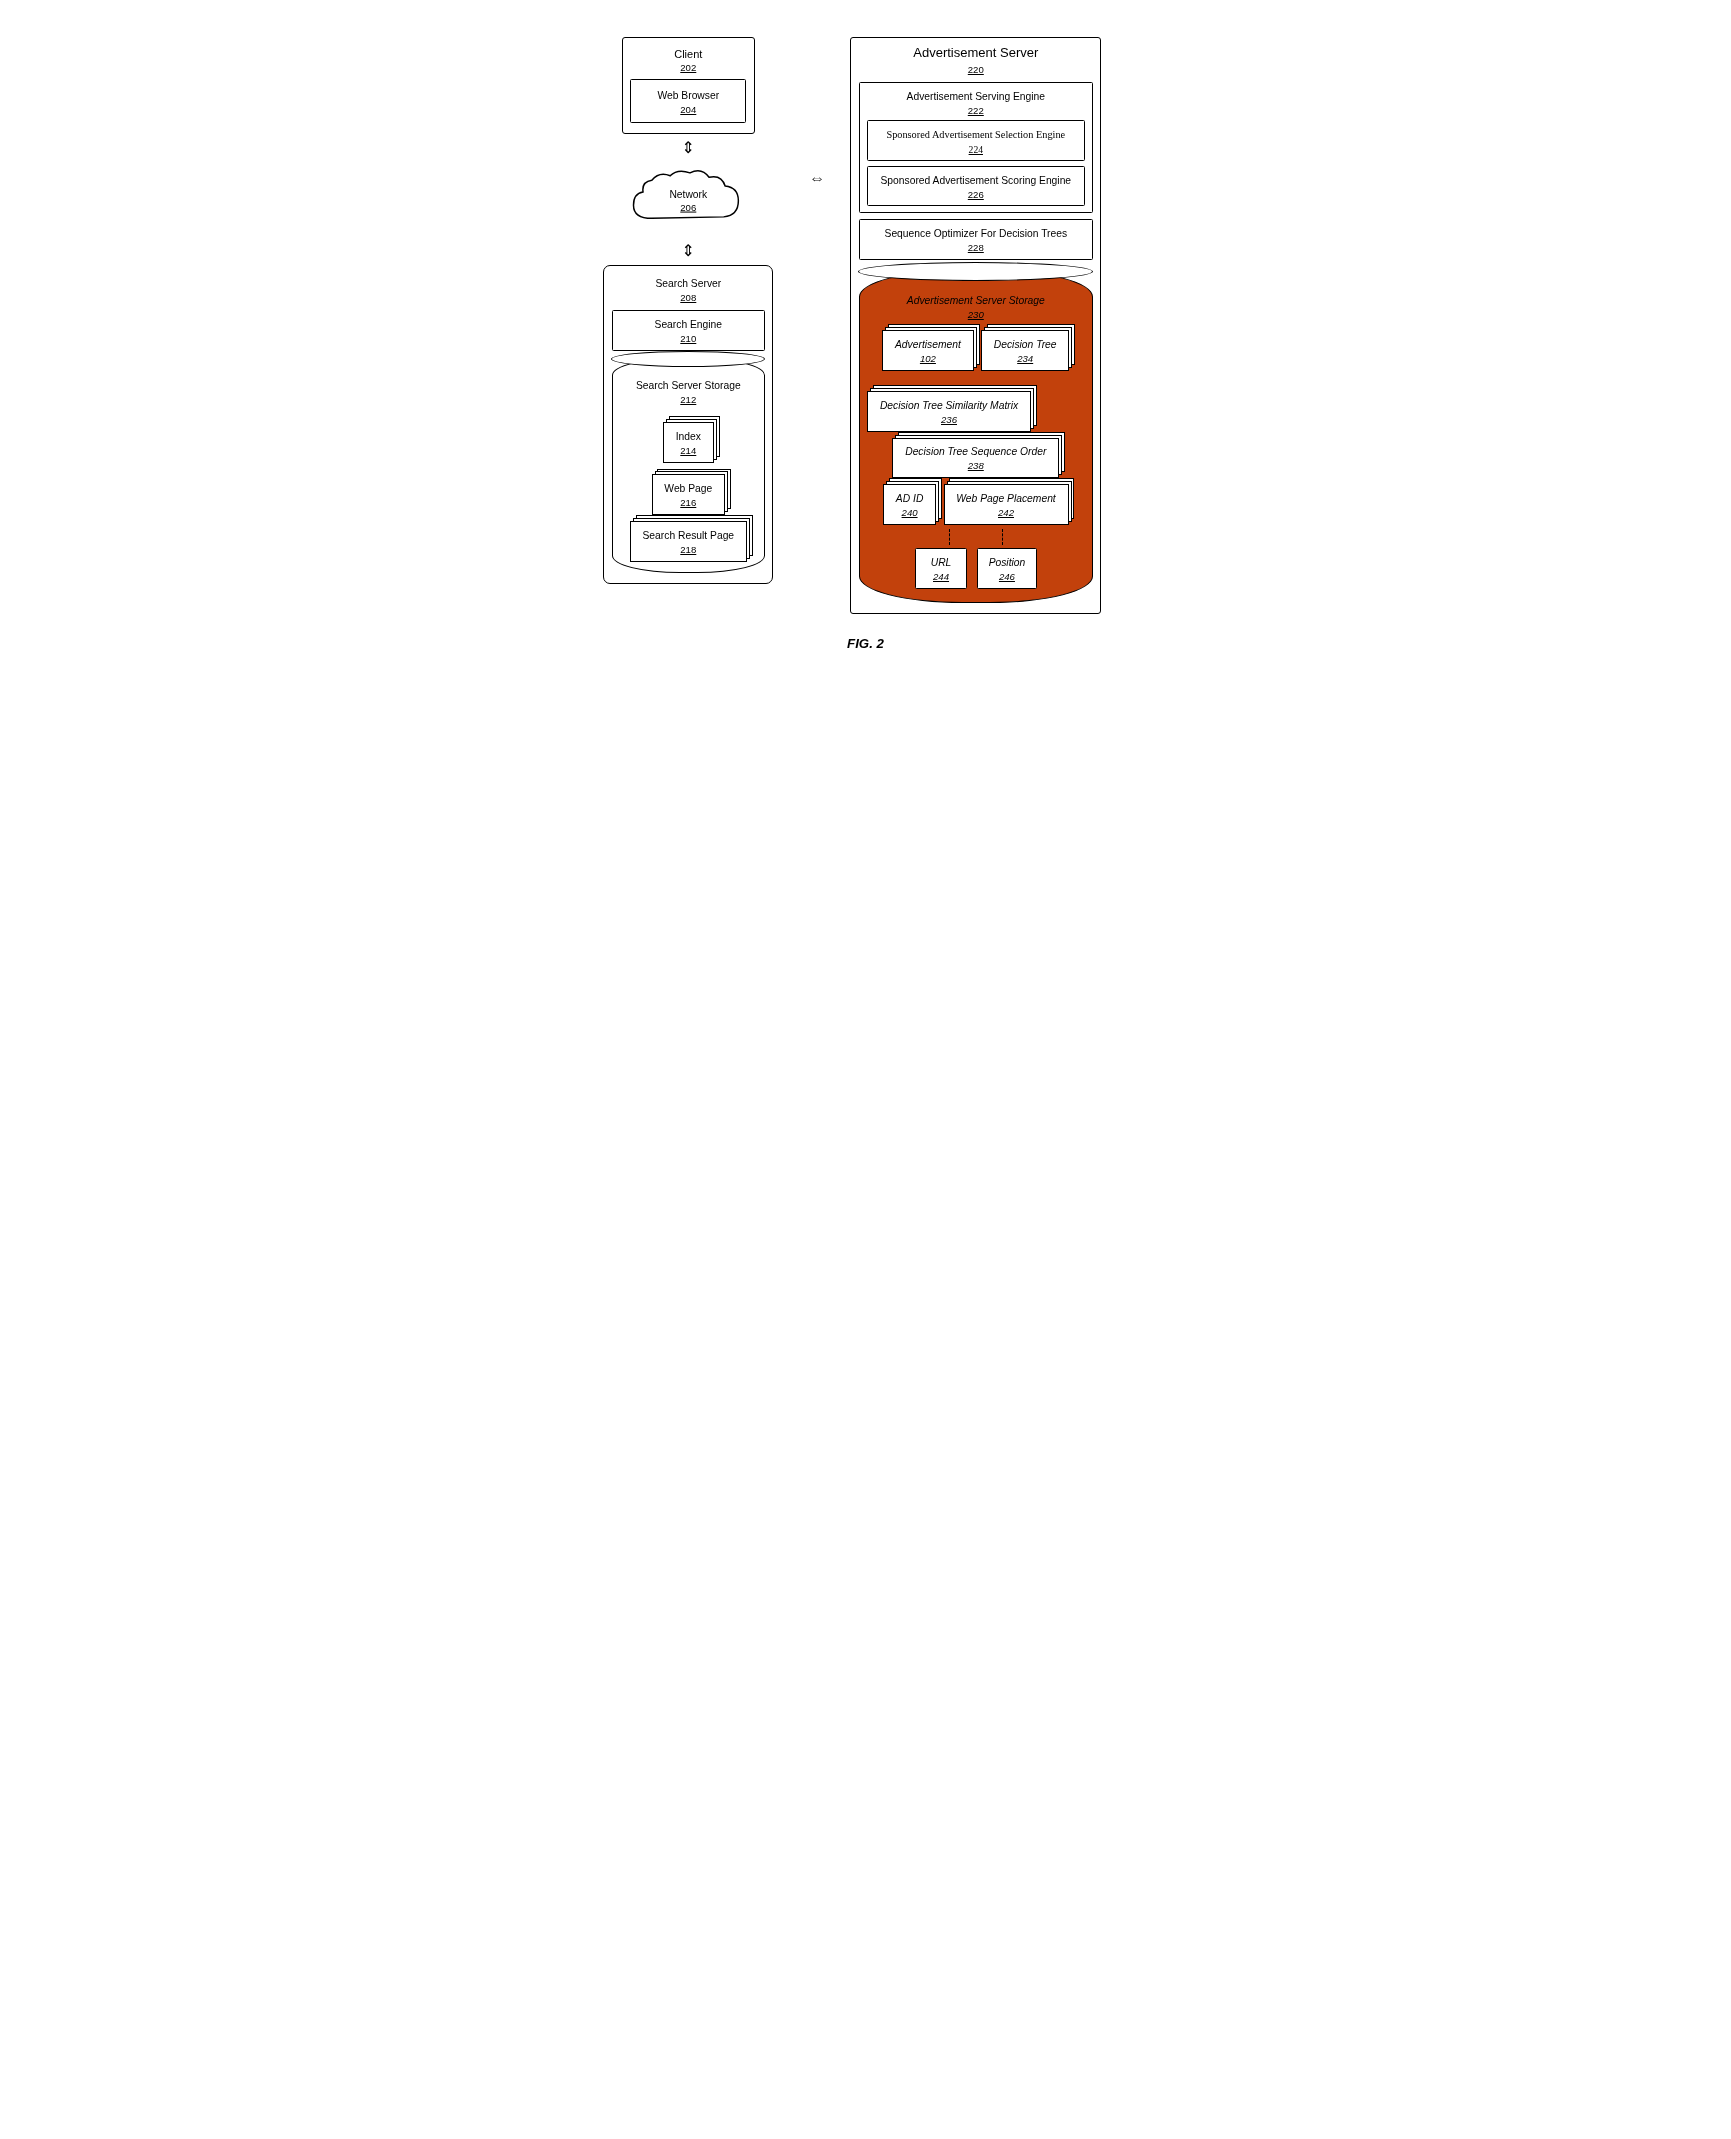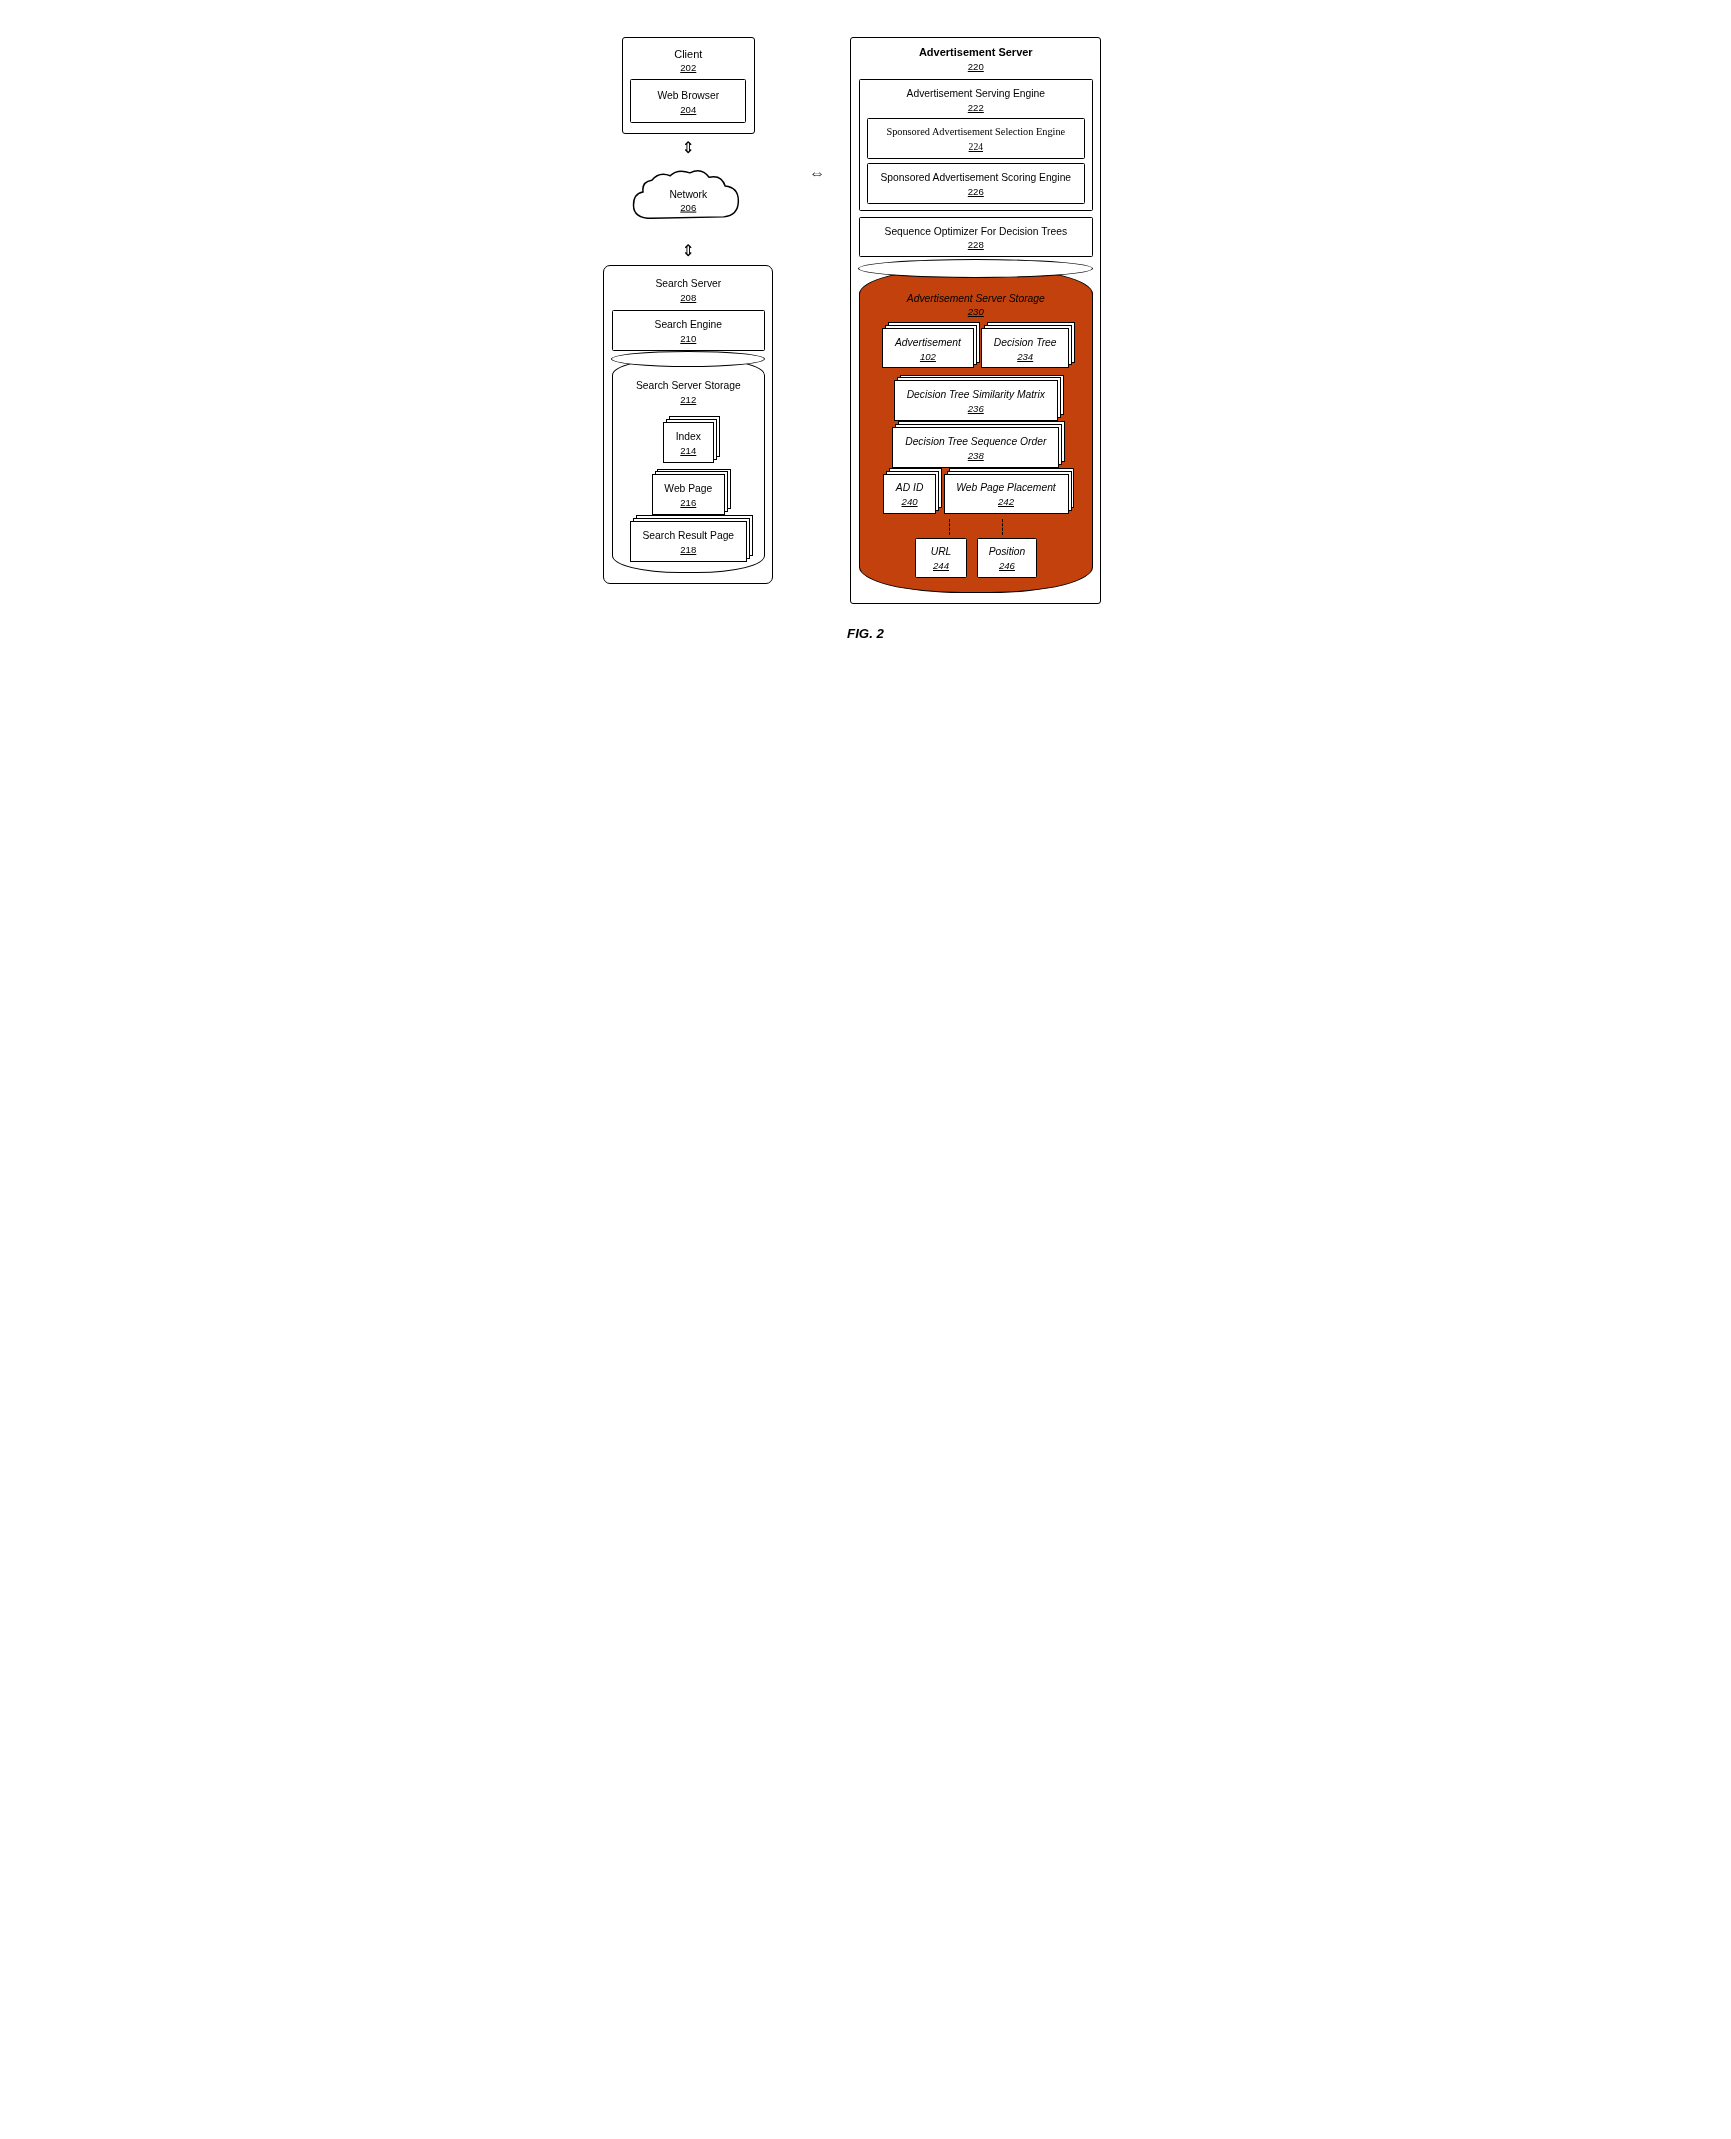--- a/index.html
+++ b/index.html
@@ -323,21 +323,21 @@
 
         </div>
       </div>
 
     </div>
 
     <div style="font-size: 16px; align-self: center; color: rgb(0, 0, 0); margin-top: -295px; padding: 0px 3px;">⇔</div>
       <div class="right-col">
 
       <div class="ad-server-outer outer-box">
-        <span class="box-title" style="font-size:11px;font-weight:bold;">Advertisement Server</span>
+        <span class="box-title" style="font-size:13px;">Advertisement Server</span>
         <span class="box-num">220</span>
 
         
         <div class="ad-serving-inner inner-box" style="margin-top:7.4px;">
           <span class="box-title">Advertisement Serving Engine</span>
           <span class="box-num">222</span>
 
           
           <div class="inner-box" style="margin-top:4.4px;font-family:Liberation Serif, serif;">
             <span class="box-title">Sponsored Advertisement Selection Engine</span>
@@ -383,21 +383,21 @@
                 <div class="page-behind1"></div>
                 <div class="page-front">
                   <span class="box-title">Decision Tree</span>
                   <span class="box-num">234</span>
                 </div>
               </div>
             </div>
           </div>
 
           
-          <div style="margin-top:12px; display:flex; justify-content:center;">
+          <div style="margin-top:20px; display:flex; ">
             <div class="stacked-pages">
               <div class="page-behind2"></div>
               <div class="page-behind1"></div>
               <div class="page-front" style="min-width:133px;">
                 <span class="box-title">Decision Tree Similarity Matrix</span>
                 <span class="box-num">236</span>
               </div>
             </div>
           </div>
 

